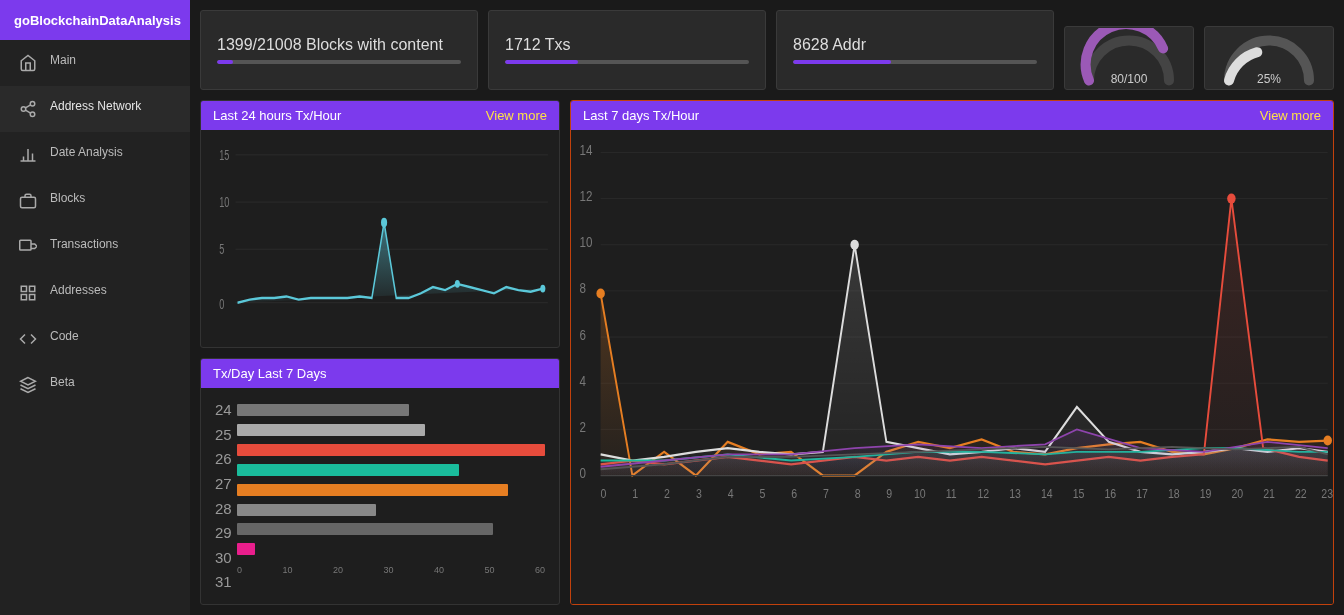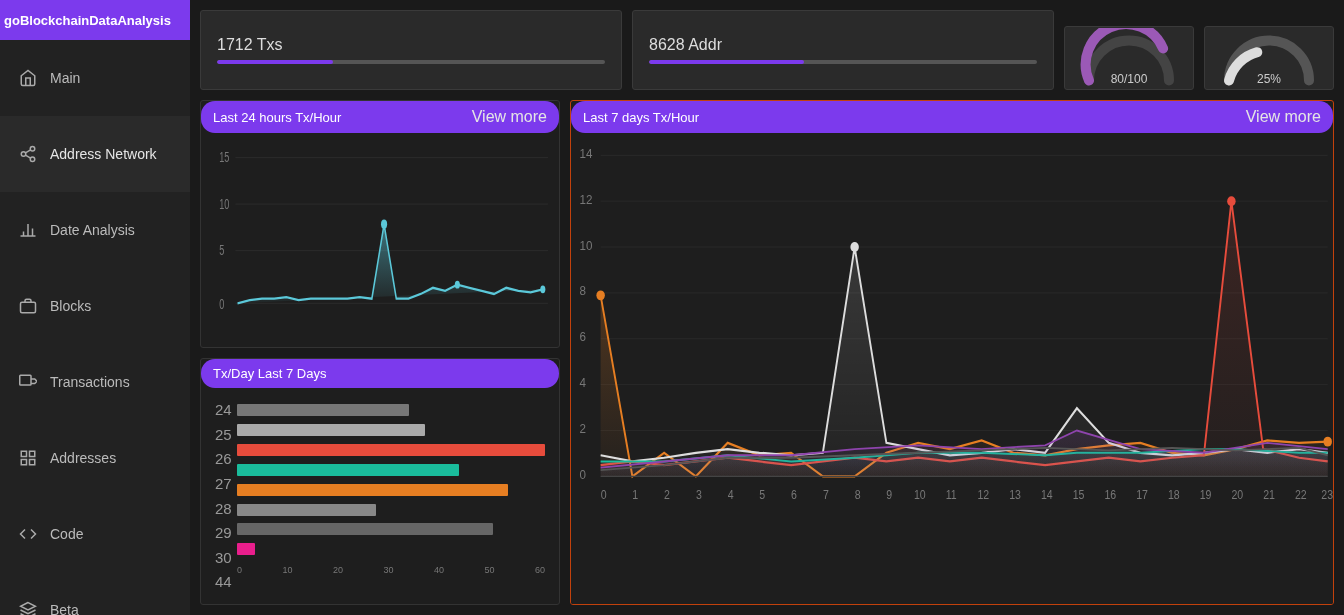--- a/index.html
+++ b/index.html
@@ -18,33 +18,33 @@
       background: #222;
       display: flex;
       flex-direction: column;
       flex-shrink: 0;
     }
     #sidebar-logo {
       background: #7c3aed;
       color: #fff;
       font-size: 13px;
       font-weight: bold;
-      padding: 12px 4px;
+      padding: 12px 14px;
       min-height: 40px;
       display: flex;
       align-items: center;
     }
     .sidebar-item {
       display: flex;
-      align-items: center;
+      align-items: flex-start;
       gap: 12px;
-      padding: 28px 18px;
+      padding: 13px 18px;
       cursor: pointer;
       color: #bbb;
-      font-size: 14px;
+      font-size: 12px;
       transition: background 0.15s;
     }
     .sidebar-item.active { background: #2a2a2a; color: #e5e5e5; }
     .sidebar-icon {
       width: 20px;
       height: 20px;
       flex-shrink: 0;
       display: flex;
       align-items: center;
       justify-content: center;
@@ -138,26 +138,25 @@
       overflow: hidden;
     }
     .chart-header {
       background: #7c3aed;
       color: #fff;
       font-size: 13px;
       padding: 7px 12px;
       display: flex;
       align-items: center;
       justify-content: space-between;
-      border-radius: 14px;
     }
     .view-more {
-      font-size: 16px;
+      font-size: 13px;
       cursor: pointer;
-      color: #e5e5e5;
+      color: #fde047;
     }
     .chart-body {
       flex: 1;
       padding: 6px;
       min-height: 0;
       position: relative;
     }
 
     
     .bar-chart-container {
@@ -297,20 +296,26 @@
       </svg>
     </span>
     <span>Beta</span>
   </div>
 </div>
 
 <div id="main">
 
   <div id="stats-row">
 
+    <div class="stat-card">
+      <div class="stat-title">1399/21008 Blocks with content</div>
+      <div class="stat-bar">
+        <div class="stat-bar-fill" style="width:6.7%"></div>
+      </div>
+    </div>
 
     <div class="stat-card">
       <div class="stat-title">1712 Txs</div>
       <div class="stat-bar">
         <div class="stat-bar-fill" style="width:30%"></div>
       </div>
     </div>
 
     <div class="stat-card">
       <div class="stat-title">8628 Addr</div>
@@ -386,21 +391,21 @@
         <div class="chart-body">
           <div class="bar-chart-container">
             <div class="bar-chart-labels">
               <span>24</span>
               <span>25</span>
               <span>26</span>
               <span>27</span>
               <span>28</span>
               <span>29</span>
               <span>30</span>
-              <span>44</span>
+              <span>31</span>
             </div>
             <div style="flex:1; display:flex; flex-direction:column; gap:2px; justify-content:space-around; padding-top:4px; padding-bottom:16px;">
               <div class="bar-row">
                 <div class="bar-fill" style="width:56%; background:#777;"></div>
               </div>
               <div class="bar-row">
                 <div class="bar-fill" style="width:61%; background:#aaa;"></div>
               </div>
               <div class="bar-row">
                 <div class="bar-fill" style="width:100%; background:#e74c3c;"></div>

